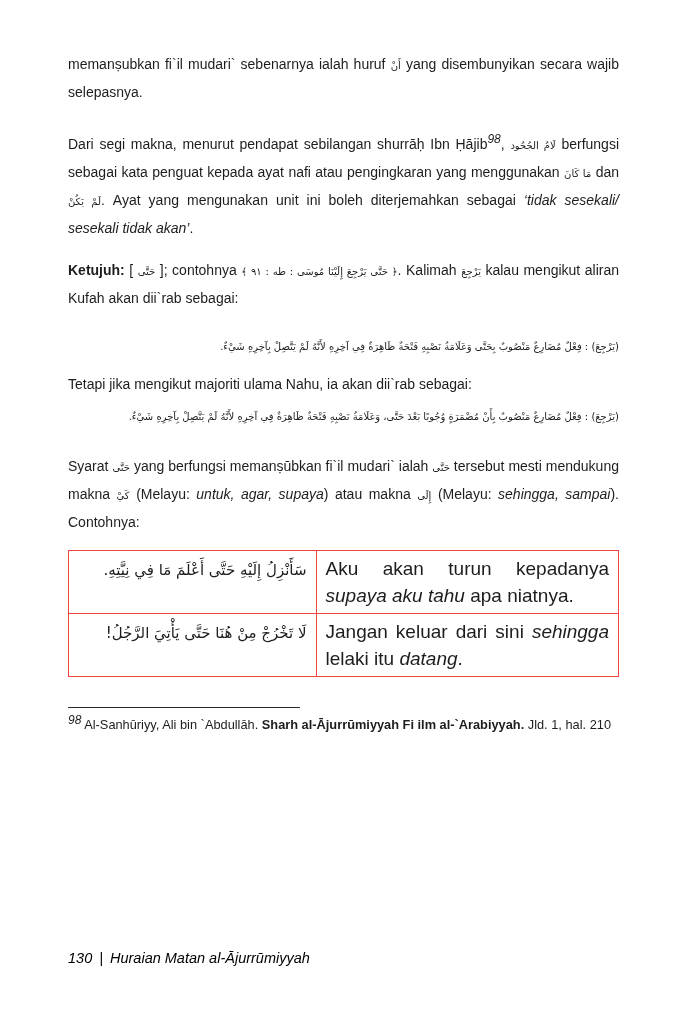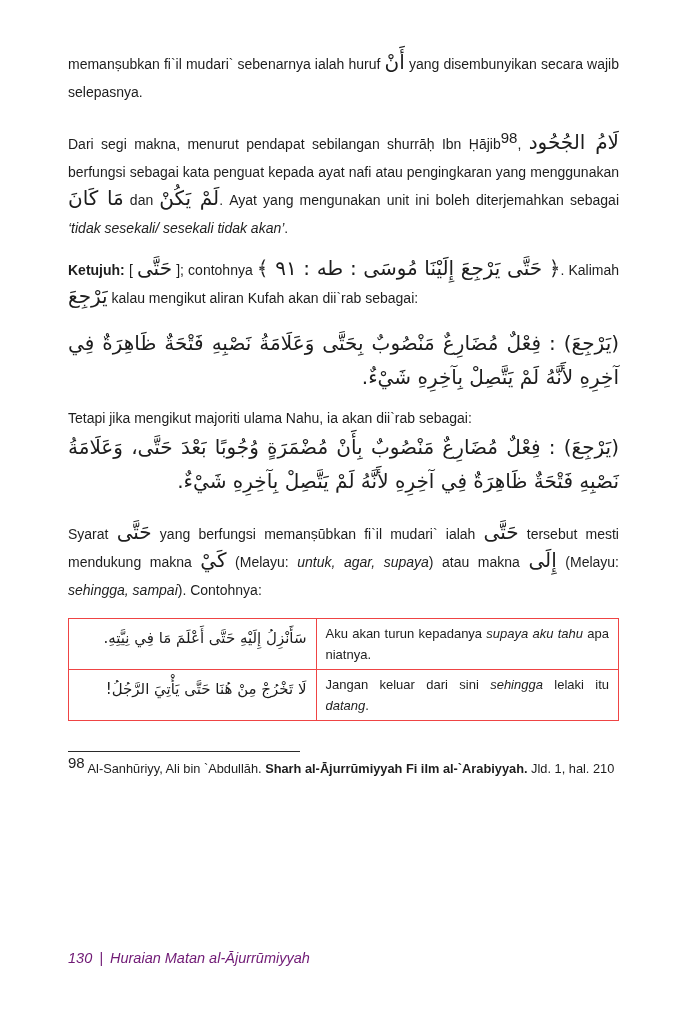--- a/index.html
+++ b/index.html
@@ -26,38 +26,38 @@
 
   .body {
     font-size: 14px;
     line-height: 28px;
     text-align: justify;
   }
 
   
   .ar {
     font-family: "DejaVu Sans", "Liberation Sans", sans-serif;
-    font-size: 20px;
+    font-size: 10px;
     line-height: 1;
     direction: rtl;
     unicode-bidi: isolate;
   }
 
   
   .ar-block {
     direction: rtl;
     font-family: "DejaVu Sans", sans-serif;
     font-size: 16.5px;
     line-height: 34px;
     text-align: justify;
   }
 
   .it { font-style: italic; }
   .b  { font-weight: bold; }
-  sup { font-size: 15px; vertical-align: super; line-height: 0; }
+  sup { font-size: 12px; vertical-align: super; line-height: 0; font-style: italic; }
 
   .m-p1  { margin-bottom: 24px; }
   .m-arA { margin-bottom: 24px; }
   .m-p3  { margin-bottom: 14px; }
   .m-p4  { margin-bottom: 16px; }
   .m-arB { margin-bottom: 8px;  }
   .m-p6  { margin-bottom: 0; }
   .m-arC { margin-bottom: 20px; }
   .m-p8  { margin-bottom: 14px; }
 
@@ -73,42 +73,42 @@
   .cell-ar {
     width: 45%;
     direction: rtl;
     text-align: right;
     font-family: "DejaVu Sans", sans-serif;
     font-size: 15px;
     line-height: 30px;
   }
   .cell-ms {
     width: 55%;
-    font-size: 13px;
-    line-height: 21px;
+    font-size: 19px;
+    line-height: 27px;
     text-align: justify;
   }
 
   .fn-sep {
     width: 232px;
     border-top: 1.5px solid #2a2a2a;
     margin: 30px 0 7px 0;
   }
   .footnote {
     font-size: 12.8px;
     line-height: 20px;
   }
 
   .footer {
     position: absolute;
     left: 68px;
     bottom: 58px;
     font-style: italic;
     font-size: 14.5px;
-    color: #701a75;
+    color: #000000;
   }
   .footer .divider { margin: 0 7px; }
 </style>
 </head>
 <body>
 
 <div class="page">
   <div class="content">
 
     <p class="body m-p1"><span>memanṣubkan fi`il mudari` sebenarnya ialah huruf </span><span class="ar">أَنْ</span><span> yang disembunyikan secara wajib selepasnya.</span></p>

